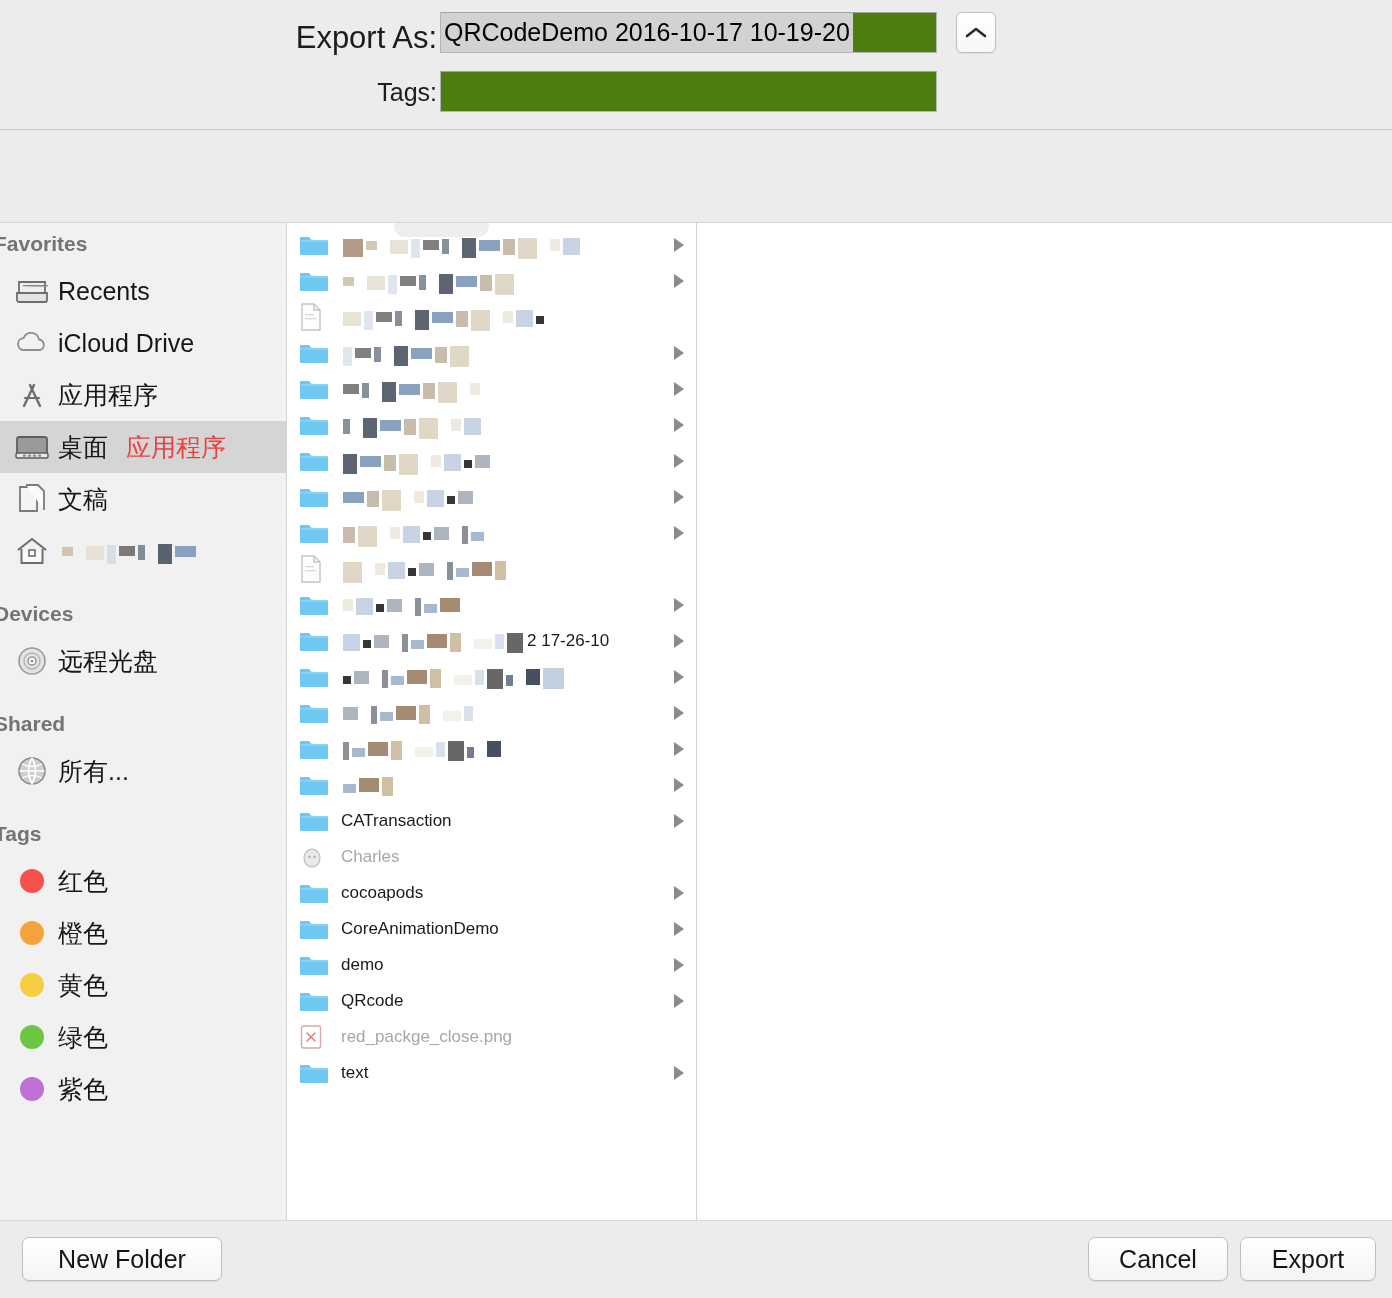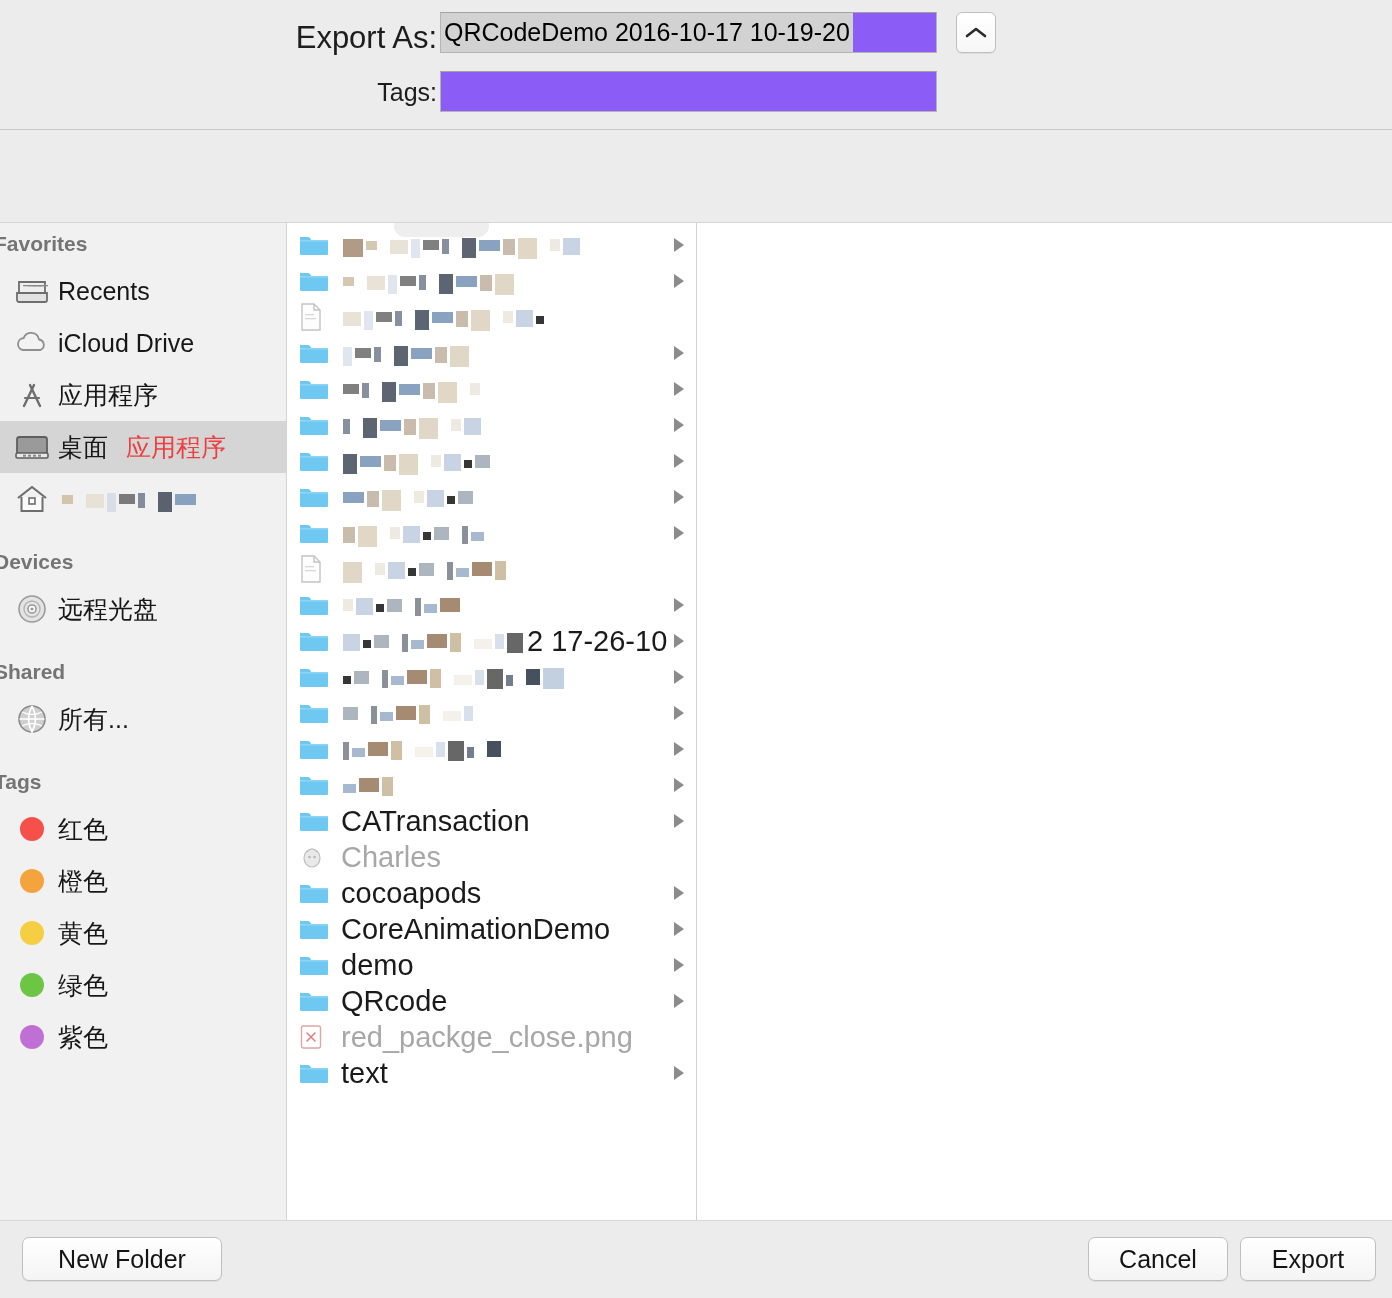--- a/index.html
+++ b/index.html
@@ -14,21 +14,21 @@
 
   
   .form-area {
     height: 130px; background: #ececec; position: relative; flex: 0 0 130px;
     border-bottom: 1px solid #c8c8c8;
   }
   .lbl-export { position:absolute; right: 955px; top: 20px; font-size: 31px; color:#1d1d1d; white-space:nowrap; }
   .lbl-tags   { position:absolute; right: 955px; top: 78px; font-size: 25px; color:#1d1d1d; white-space:nowrap; }
 
   .field {
-    position: absolute; background: #8b5cf6; border: 1px solid #b4b4b4;
+    position: absolute; background: #4d7c0f; border: 1px solid #b4b4b4;
     border-top-color: #a2a2a2;
   }
   #export-field { left: 440px; top: 12px; width: 497px; height: 41px; }
   #tags-field   { left: 440px; top: 71px; width: 497px; height: 41px; }
 
   .field-text {
     display: inline-block; font-size: 25px; color: #000; line-height: 39px;
     padding: 0 3px; white-space: nowrap;
   }
   .sel-text { background: #d2d2d2; }
@@ -121,21 +121,21 @@
   .col-pane {
     width: 410px; flex: 0 0 410px; background: #fff;
     border-right: 1px solid #d0d0d0; overflow: hidden; position: relative;
     padding-top: 4px;
   }
   .file-row {
     height: 36px; display: flex; align-items: center; padding-left: 12px;
     position: relative; cursor: default;
   }
   .file-icon { width: 34px; flex: 0 0 34px; display:flex; align-items:center; }
-  .file-name { font-size: 29px; color: #1a1a1a; margin-left: 8px; white-space: nowrap; }
+  .file-name { font-size: 17px; color: #1a1a1a; margin-left: 8px; white-space: nowrap; }
   .file-name.dim { color: #a7a7a7; }
   .chev-right {
     position: absolute; right: 12px; top: 50%; transform: translateY(-50%);
     width: 0; height: 0; border-left: 10px solid #8b8b8b;
     border-top: 7px solid transparent; border-bottom: 7px solid transparent;
   }
   .preview-pane { flex: 1 1 auto; background: #fff; }
 
   .scroll-ghost {
     position: absolute; left: 107px; top: -8px; width: 95px; height: 22px;
@@ -310,20 +310,29 @@
               <rect x="13" y="20.7" width="3" height="2" fill="#8a8a8a"></rect>
               <rect x="18" y="20.7" width="3" height="2" fill="#8a8a8a"></rect>
               <rect x="23" y="20.7" width="3" height="2" fill="#8a8a8a"></rect>
             </svg>
           </span>
           <span class="sb-label">桌面</span>
           <span class="sb-annot">应用程序</span>
         </div>
         <div class="sb-item">
           <span class="sb-icon">
+            <svg width="28" height="30" viewBox="0 0 28 30">
+              <path d="M2 3 h12 l5 5 v19 H2 Z" fill="#f4f4f4" stroke="#7a7a7a" stroke-width="1.8"></path>
+              <path d="M8 1 h12 l6 6 v19" fill="#fbfbfb" stroke="#7a7a7a" stroke-width="1.8"></path>
+            </svg>
+          </span>
+          <span class="sb-label">文稿</span>
+        </div>
+        <div class="sb-item">
+          <span class="sb-icon">
             <svg width="32" height="28" viewBox="0 0 32 28">
               <path d="M2 13 L16 2 L30 13" fill="none" stroke="#6e6e6e" stroke-width="2.2" stroke-linejoin="round"></path>
               <path d="M5.5 12 V26 H26.5 V12" fill="#fafafa" stroke="#6e6e6e" stroke-width="2"></path>
               <rect x="13" y="13" width="6" height="6" fill="none" stroke="#6e6e6e" stroke-width="1.6"></rect>
             </svg>
           </span>
           <span class="redacted" style="margin-left: 10px;">
             <i style="width: 11px; height: 9px; background: rgb(201, 183, 154); opacity: 0.78; margin-top: 0px;"></i>
             <i style="width: 7px; height: 1px;"></i>
             <i style="width: 18px; height: 14px; background: rgb(230, 223, 210); opacity: 0.89; margin-top: 3px;"></i>

